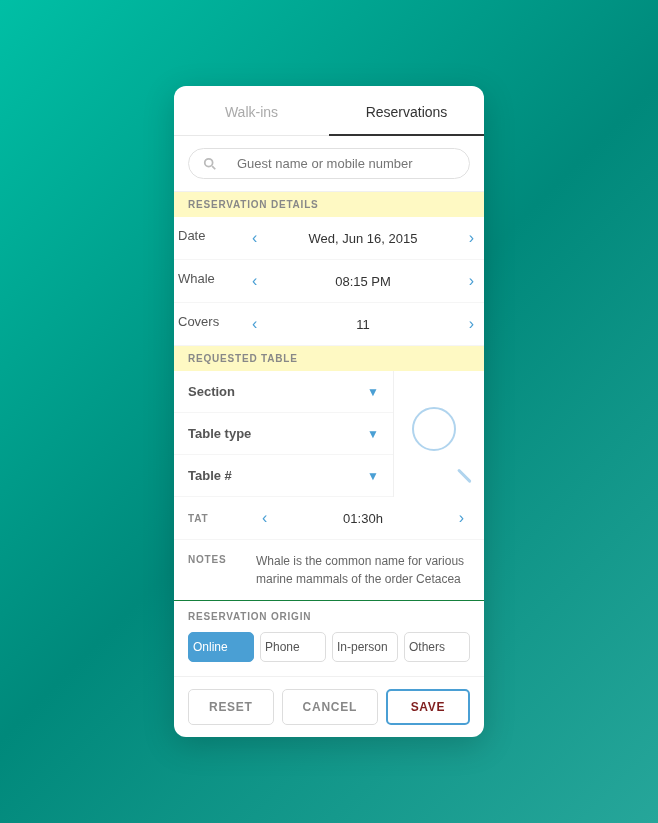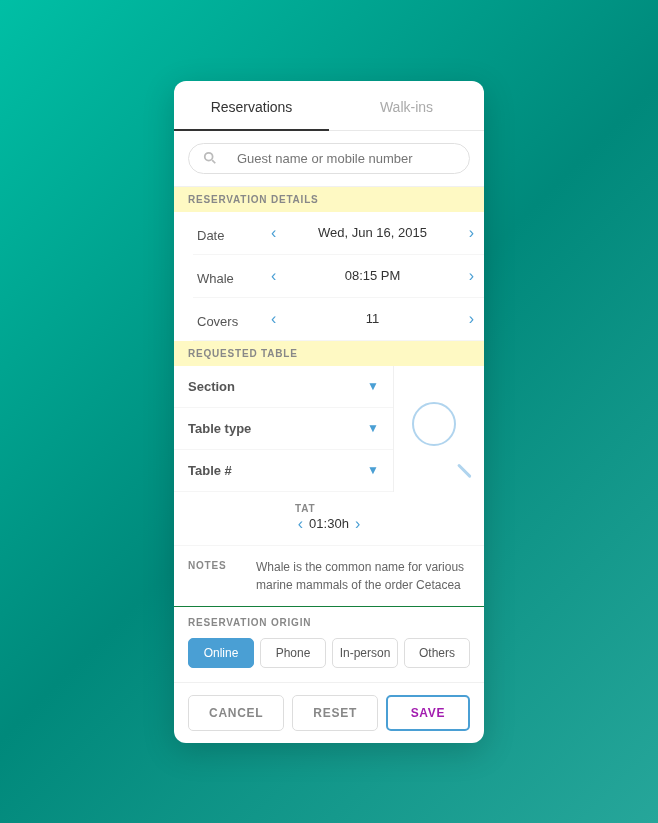--- a/index.html
+++ b/index.html
@@ -78,24 +78,23 @@
       padding: 7px 14px;
       font-size: 10px;
       font-weight: 700;
       color: #888;
       letter-spacing: 0.08em;
     }
 
     
     .detail-row {
       display: flex;
-      align-items: flex-end;
+      align-items: flex-start;
       padding: 11px 4px;
       border-bottom: 1px solid #f5f5f5;
-      margin-left: 19px;
     }
     .detail-label {
       font-size: 13px;
       color: #555;
       width: 68px;
       flex-shrink: 0;
     }
     .detail-controls {
       display: flex;
       align-items: center;
@@ -168,21 +167,20 @@
       transform-origin: left center;
       border-radius: 2px;
     }
 
     
     .tat-row {
       display: flex;
       align-items: center;
       padding: 11px 14px;
       border-bottom: 1px solid #f5f5f5;
-      flex-direction: column;
     }
     .tat-label {
       font-size: 10px;
       font-weight: 700;
       color: #888;
       letter-spacing: 0.08em;
       width: 68px;
     }
     .tat-controls {
       display: flex;
@@ -234,21 +232,21 @@
     .origin-buttons {
       display: flex;
       gap: 6px;
     }
     .origin-btn {
       flex: 1;
       padding: 7px 4px;
       border-radius: 5px;
       font-size: 12px;
       cursor: pointer;
-      text-align: center;
+      text-align: left;
       border: 1px solid #ddd;
       background: #fff;
       color: #555;
     }
     .origin-btn.active {
       background: #4a9fd4;
       color: #fff;
       border-color: #4a9fd4;
     }
 
@@ -276,32 +274,32 @@
     }
     .btn-reset {
       background: #fff;
       border: 1px solid #ddd;
       color: #888;
       flex: 1;
     }
     .btn-save {
       background: #fff;
       border: 2px solid #4a9fd4;
-      color: #a21caf;
+      color: #7f1d1d;
       flex: 1;
     }
   </style>
 </head>
 <body>
 
 <div class="card">
 
   <div class="tabs">
+    <div class="tab inactive">Walk-ins</div>
     <div class="tab active">Reservations</div>
-    <div class="tab inactive">Walk-ins</div>
   </div>
 
   <div class="search-wrap">
     <div class="search-box">
       <svg class="search-icon-svg" viewBox="0 0 16 16" fill="none" stroke="#bbb" stroke-width="2">
         <circle cx="6.5" cy="6.5" r="4.5"></circle>
         <line x1="10.5" y1="10.5" x2="14" y2="14"></line>
       </svg>
       <input class="search-input" type="text" placeholder="Guest name or mobile number" style="">
     </div>
@@ -384,18 +382,18 @@
     <div class="origin-header">RESERVATION ORIGIN</div>
     <div class="origin-buttons">
       <button class="origin-btn active">Online</button>
       <button class="origin-btn">Phone</button>
       <button class="origin-btn">In-person</button>
       <button class="origin-btn">Others</button>
     </div>
   </div>
 
   <div class="action-row">
+    <button class="action-btn btn-reset">RESET</button>
     <button class="action-btn btn-cancel">CANCEL</button>
-    <button class="action-btn btn-reset">RESET</button>
     <button class="action-btn btn-save">SAVE</button>
   </div>
 
 </div>
 
 </body></html>

